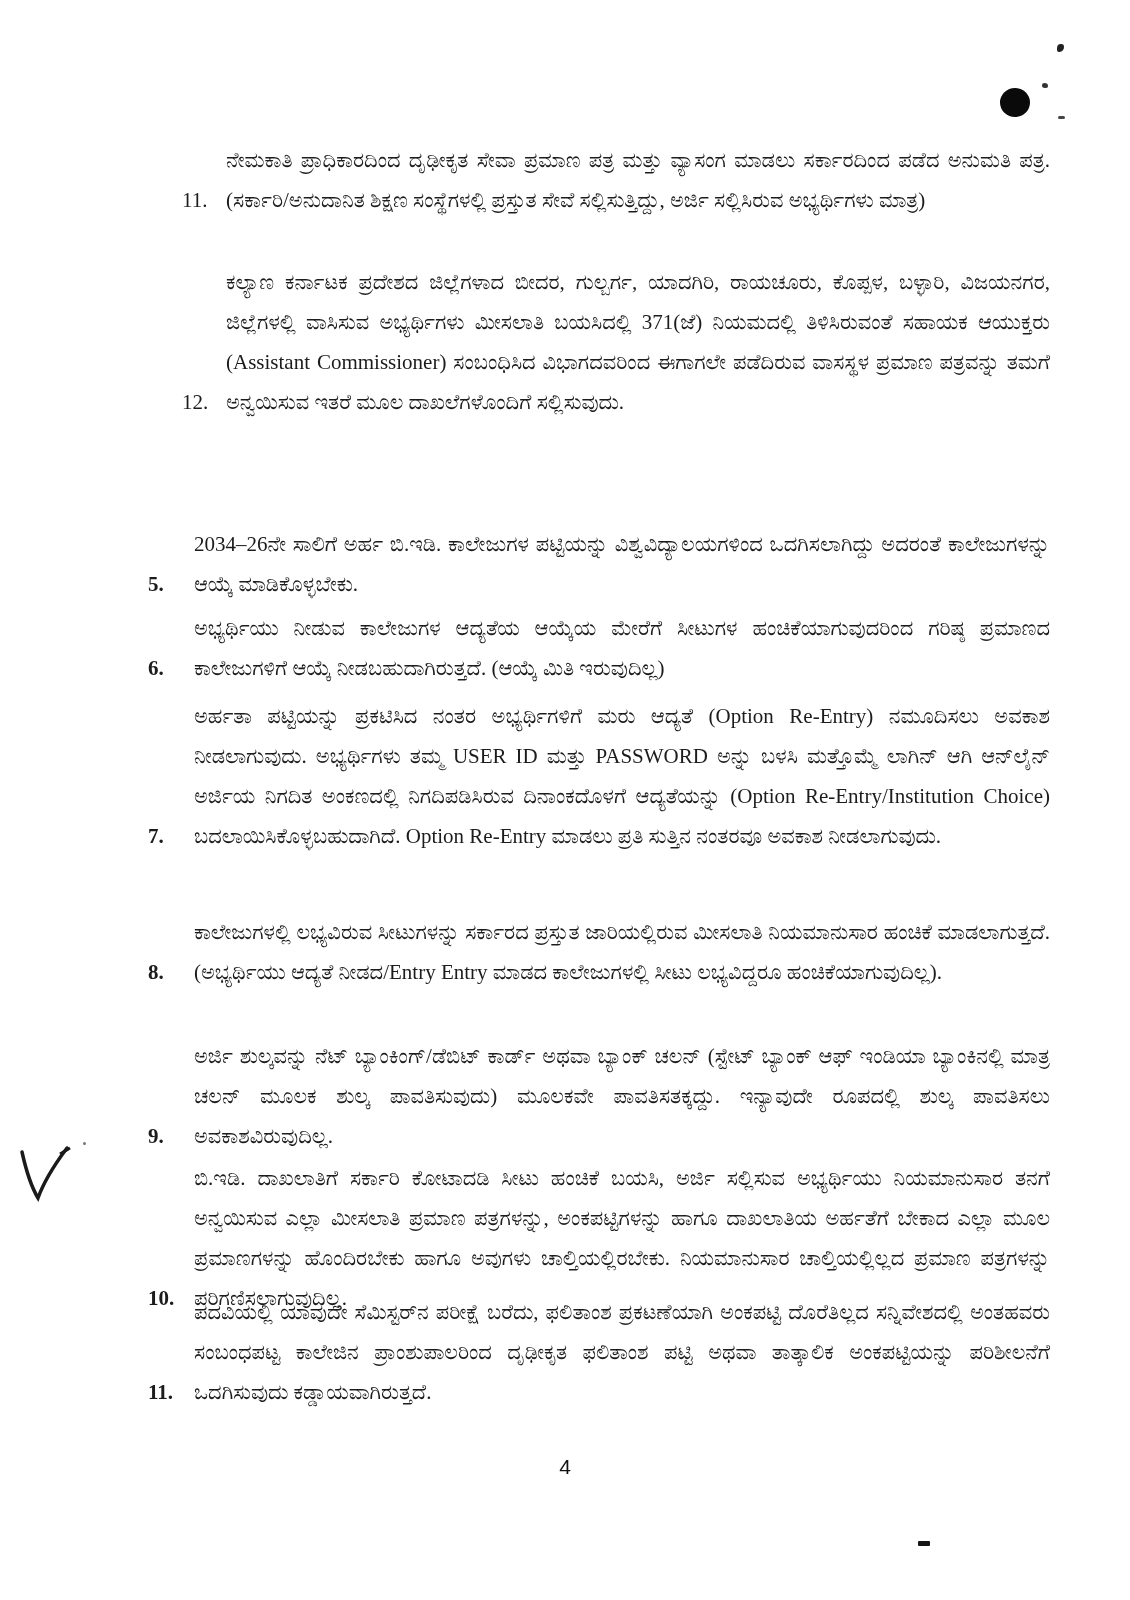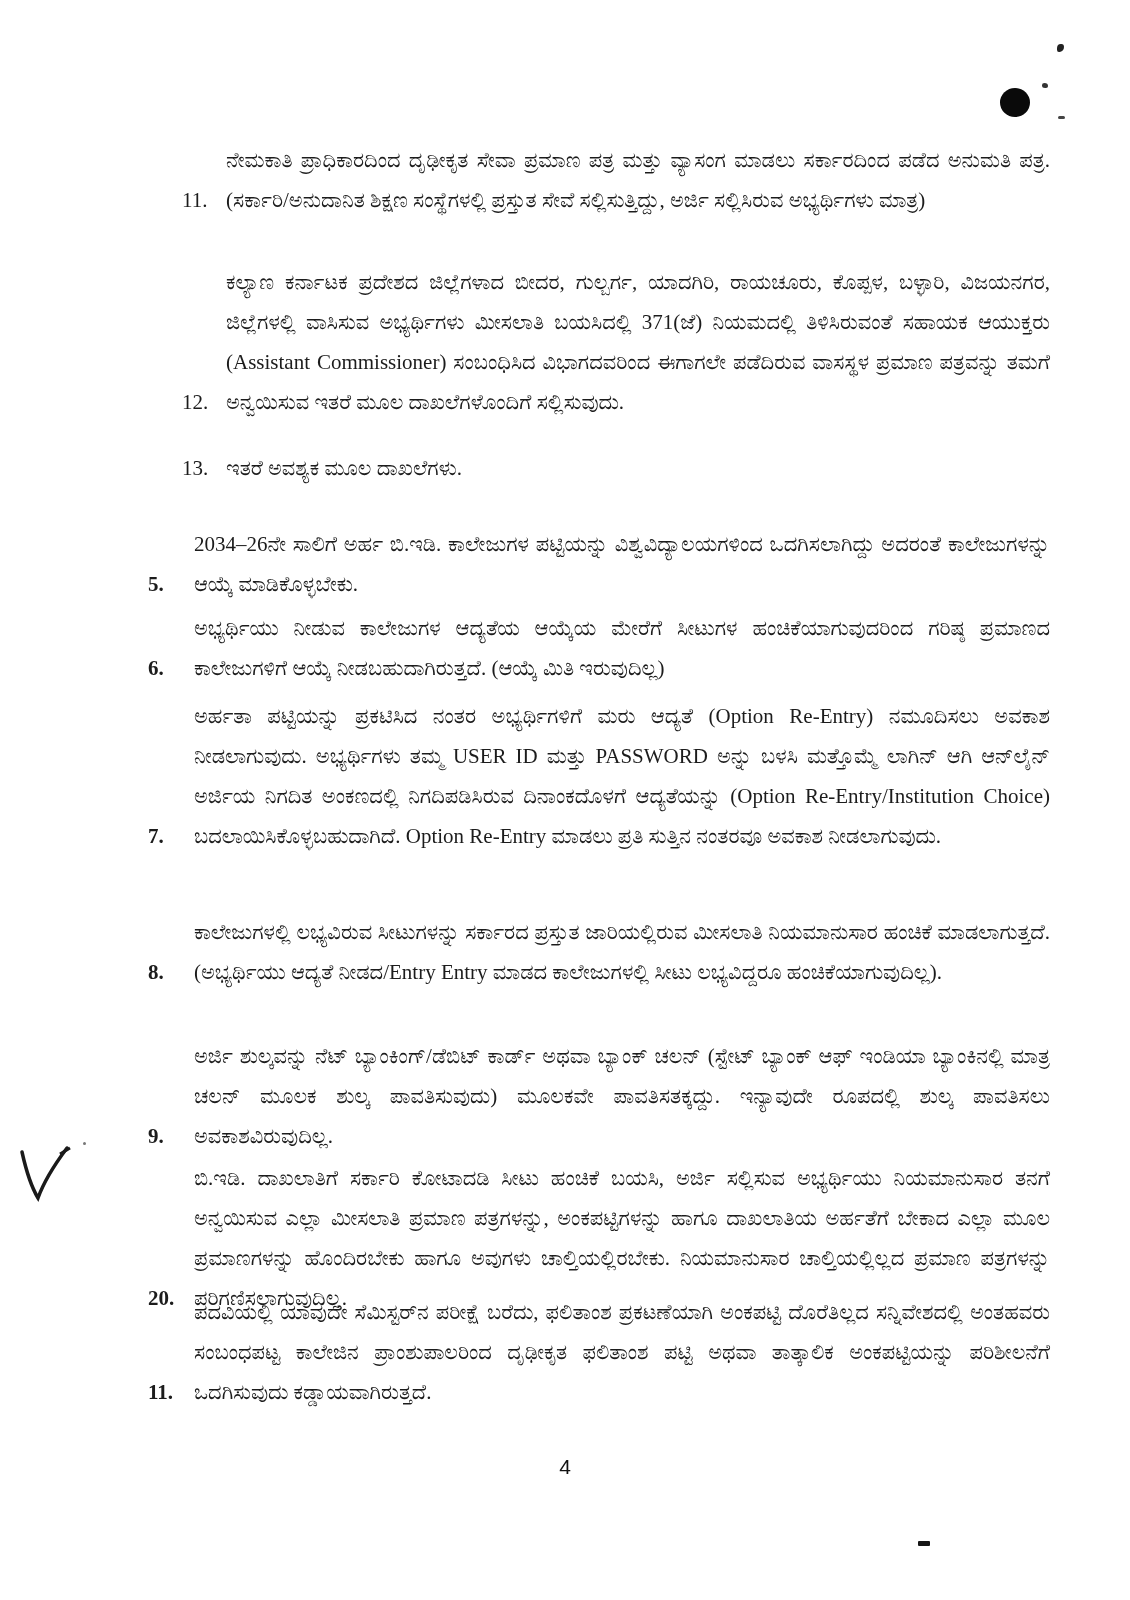--- a/index.html
+++ b/index.html
@@ -82,24 +82,20 @@
   </svg>
 
   <div class="doc-item sub-item" style="top:140px">
     <span class="num">11.</span>
     <span class="itm-text">ನೇಮಕಾತಿ ಪ್ರಾಧಿಕಾರದಿಂದ ದೃಢೀಕೃತ ಸೇವಾ ಪ್ರಮಾಣ ಪತ್ರ ಮತ್ತು ವ್ಯಾಸಂಗ ಮಾಡಲು ಸರ್ಕಾರದಿಂದ ಪಡೆದ ಅನುಮತಿ ಪತ್ರ. (ಸರ್ಕಾರಿ/ಅನುದಾನಿತ ಶಿಕ್ಷಣ ಸಂಸ್ಥೆಗಳಲ್ಲಿ ಪ್ರಸ್ತುತ ಸೇವೆ ಸಲ್ಲಿಸುತ್ತಿದ್ದು, ಅರ್ಜಿ ಸಲ್ಲಿಸಿರುವ ಅಭ್ಯರ್ಥಿಗಳು ಮಾತ್ರ)</span>
   </div>
   <div class="doc-item sub-item" style="top:262px">
     <span class="num">12.</span>
     <span class="itm-text">ಕಲ್ಯಾಣ ಕರ್ನಾಟಕ ಪ್ರದೇಶದ ಜಿಲ್ಲೆಗಳಾದ ಬೀದರ, ಗುಲ್ಬರ್ಗ, ಯಾದಗಿರಿ, ರಾಯಚೂರು, ಕೊಪ್ಪಳ, ಬಳ್ಳಾರಿ, ವಿಜಯನಗರ, ಜಿಲ್ಲೆಗಳಲ್ಲಿ ವಾಸಿಸುವ ಅಭ್ಯರ್ಥಿಗಳು ಮೀಸಲಾತಿ ಬಯಸಿದಲ್ಲಿ 371(ಜೆ) ನಿಯಮದಲ್ಲಿ ತಿಳಿಸಿರುವಂತೆ ಸಹಾಯಕ ಆಯುಕ್ತರು (Assistant Commissioner) ಸಂಬಂಧಿಸಿದ ವಿಭಾಗದವರಿಂದ ಈಗಾಗಲೇ ಪಡೆದಿರುವ ವಾಸಸ್ಥಳ ಪ್ರಮಾಣ ಪತ್ರವನ್ನು ತಮಗೆ ಅನ್ವಯಿಸುವ ಇತರೆ ಮೂಲ ದಾಖಲೆಗಳೊಂದಿಗೆ ಸಲ್ಲಿಸುವುದು.</span>
   </div>
-  <div class="doc-item sub-item" style="top:448px">
-    <span class="num">13.</span>
-    <span class="itm-text">ಇತರೆ ಅವಶ್ಯಕ ಮೂಲ ದಾಖಲೆಗಳು.</span>
-  </div>
 
   <div class="doc-item main-item" style="top:524px">
     <span class="num">5.</span>
     <span class="itm-text">2034–26ನೇ ಸಾಲಿಗೆ ಅರ್ಹ ಬಿ.ಇಡಿ. ಕಾಲೇಜುಗಳ ಪಟ್ಟಿಯನ್ನು ವಿಶ್ವವಿದ್ಯಾಲಯಗಳಿಂದ ಒದಗಿಸಲಾಗಿದ್ದು ಅದರಂತೆ ಕಾಲೇಜುಗಳನ್ನು ಆಯ್ಕೆ ಮಾಡಿಕೊಳ್ಳಬೇಕು.</span>
   </div>
   <div class="doc-item main-item" style="top:608px">
     <span class="num">6.</span>
     <span class="itm-text">ಅಭ್ಯರ್ಥಿಯು ನೀಡುವ ಕಾಲೇಜುಗಳ ಆದ್ಯತೆಯ ಆಯ್ಕೆಯ ಮೇರೆಗೆ ಸೀಟುಗಳ ಹಂಚಿಕೆಯಾಗುವುದರಿಂದ ಗರಿಷ್ಠ ಪ್ರಮಾಣದ ಕಾಲೇಜುಗಳಿಗೆ ಆಯ್ಕೆ ನೀಡಬಹುದಾಗಿರುತ್ತದೆ. (ಆಯ್ಕೆ ಮಿತಿ ಇರುವುದಿಲ್ಲ)</span>
   </div>
   <div class="doc-item main-item" style="top:696px">
@@ -108,21 +104,21 @@
   </div>
   <div class="doc-item main-item" style="top:912px">
     <span class="num">8.</span>
     <span class="itm-text">ಕಾಲೇಜುಗಳಲ್ಲಿ ಲಭ್ಯವಿರುವ ಸೀಟುಗಳನ್ನು ಸರ್ಕಾರದ ಪ್ರಸ್ತುತ ಜಾರಿಯಲ್ಲಿರುವ ಮೀಸಲಾತಿ ನಿಯಮಾನುಸಾರ ಹಂಚಿಕೆ ಮಾಡಲಾಗುತ್ತದೆ. (ಅಭ್ಯರ್ಥಿಯು ಆದ್ಯತೆ ನೀಡದ/Entry Entry ಮಾಡದ ಕಾಲೇಜುಗಳಲ್ಲಿ ಸೀಟು ಲಭ್ಯವಿದ್ದರೂ ಹಂಚಿಕೆಯಾಗುವುದಿಲ್ಲ).</span>
   </div>
   <div class="doc-item main-item" style="top:1036px">
     <span class="num">9.</span>
     <span class="itm-text">ಅರ್ಜಿ ಶುಲ್ಕವನ್ನು ನೆಟ್ ಬ್ಯಾಂಕಿಂಗ್/ಡೆಬಿಟ್ ಕಾರ್ಡ್ ಅಥವಾ ಬ್ಯಾಂಕ್ ಚಲನ್ (ಸ್ಟೇಟ್ ಬ್ಯಾಂಕ್ ಆಫ್ ಇಂಡಿಯಾ ಬ್ಯಾಂಕಿನಲ್ಲಿ ಮಾತ್ರ ಚಲನ್ ಮೂಲಕ ಶುಲ್ಕ ಪಾವತಿಸುವುದು) ಮೂಲಕವೇ ಪಾವತಿಸತಕ್ಕದ್ದು. ಇನ್ಯಾವುದೇ ರೂಪದಲ್ಲಿ ಶುಲ್ಕ ಪಾವತಿಸಲು ಅವಕಾಶವಿರುವುದಿಲ್ಲ.</span>
   </div>
   <div class="doc-item main-item" style="top:1158px">
-    <span class="num">20.</span>
+    <span class="num">10.</span>
     <span class="itm-text">ಬಿ.ಇಡಿ. ದಾಖಲಾತಿಗೆ ಸರ್ಕಾರಿ ಕೋಟಾದಡಿ ಸೀಟು ಹಂಚಿಕೆ ಬಯಸಿ, ಅರ್ಜಿ ಸಲ್ಲಿಸುವ ಅಭ್ಯರ್ಥಿಯು ನಿಯಮಾನುಸಾರ ತನಗೆ ಅನ್ವಯಿಸುವ ಎಲ್ಲಾ ಮೀಸಲಾತಿ ಪ್ರಮಾಣ ಪತ್ರಗಳನ್ನು, ಅಂಕಪಟ್ಟಿಗಳನ್ನು ಹಾಗೂ ದಾಖಲಾತಿಯ ಅರ್ಹತೆಗೆ ಬೇಕಾದ ಎಲ್ಲಾ ಮೂಲ ಪ್ರಮಾಣಗಳನ್ನು ಹೊಂದಿರಬೇಕು ಹಾಗೂ ಅವುಗಳು ಚಾಲ್ತಿಯಲ್ಲಿರಬೇಕು. ನಿಯಮಾನುಸಾರ ಚಾಲ್ತಿಯಲ್ಲಿಲ್ಲದ ಪ್ರಮಾಣ ಪತ್ರಗಳನ್ನು ಪರಿಗಣಿಸಲಾಗುವುದಿಲ್ಲ.</span>
   </div>
   <div class="doc-item main-item" style="top:1292px">
     <span class="num">11.</span>
     <span class="itm-text">ಪದವಿಯಲ್ಲಿ ಯಾವುದೇ ಸೆಮಿಸ್ಟರ್‌ನ ಪರೀಕ್ಷೆ ಬರೆದು, ಫಲಿತಾಂಶ ಪ್ರಕಟಣೆಯಾಗಿ ಅಂಕಪಟ್ಟಿ ದೊರೆತಿಲ್ಲದ ಸನ್ನಿವೇಶದಲ್ಲಿ ಅಂತಹವರು ಸಂಬಂಧಪಟ್ಟ ಕಾಲೇಜಿನ ಪ್ರಾಂಶುಪಾಲರಿಂದ ದೃಢೀಕೃತ ಫಲಿತಾಂಶ ಪಟ್ಟಿ ಅಥವಾ ತಾತ್ಕಾಲಿಕ ಅಂಕಪಟ್ಟಿಯನ್ನು ಪರಿಶೀಲನೆಗೆ ಒದಗಿಸುವುದು ಕಡ್ಡಾಯವಾಗಿರುತ್ತದೆ.</span>
   </div>
 
   <div class="page-number">4</div>
 </div>
 

